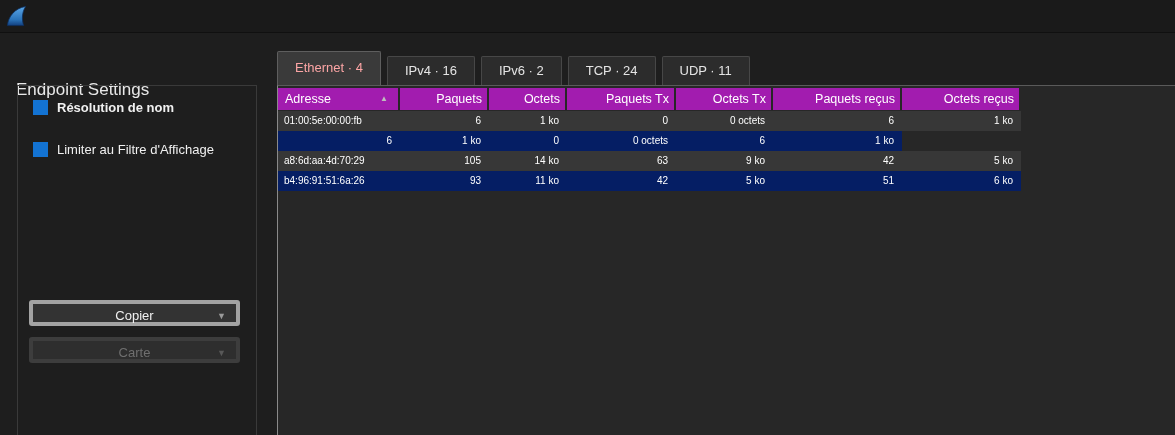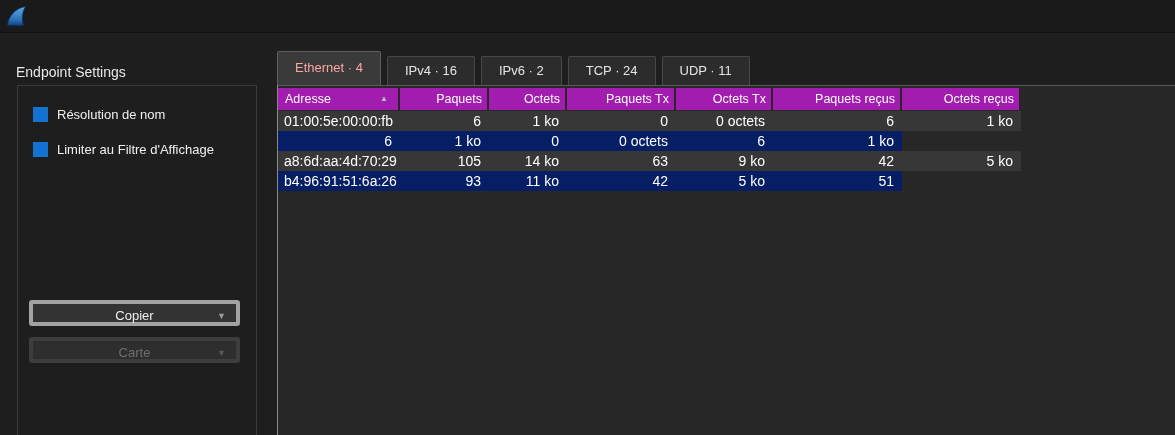--- a/index.html
+++ b/index.html
@@ -13,27 +13,27 @@
   }
   
   .titlebar {
     position:absolute; left:0; top:0; width:1175px; height:33px;
     background:#1a1a1a; border-bottom:1px solid #101010;
     display:flex; align-items:center;
   }
   .logo { width:23px; height:23px; margin-left:5px; }
   .titletext { margin-left:7px; font-size:14px; color:#f2f2f2; }
   
-  .sidebar-heading { position:absolute; left:16px; top:64px; font-size:14px; color:#e8e8e8; }
+  .sidebar-heading { position:absolute; left:16px; top:80px; font-size:17px; color:#e8e8e8; }
   .groupbox {
     position:absolute; left:17px; top:85px; width:240px; height:370px;
     border:1px solid #3a3a3a; background:transparent;
   }
   .chkrow { position:absolute; left:33px; display:flex; align-items:center; height:16px; }
-  .chkrow.first { top:106px; }
+  .chkrow.first { top:99px;font-weight:bold; }
   .chkrow.second { top:141px; }
   .chkbox { width:15px; height:15px; background:#1373d3; display:inline-block; flex:none; }
   .chklabel { margin-left:9px; color:#f0f0f0; font-size:13px; white-space:nowrap; }
   .btn {
     position:absolute; left:29px; width:211px; height:26px;
     background:#333333; border:4px solid #a3a3a3; border-radius:3px;
     color:#f0f0f0; font-size:13px; text-align:center; line-height:24px;
   }
   .btn.copier { top:300px; }
   .btn.carte  { top:337px; background:#2e2e2e; border-color:#3d3d3d; color:#6f6f6f; }
@@ -70,21 +70,21 @@
     line-height:22px; text-align:right; padding-right:5px;
     border-right:2px solid #272727; position:relative; white-space:nowrap;
   }
   .hcell.left { text-align:left; padding-left:7px; }
   .sortarrow {
     position:absolute; right:10px; top:0; line-height:22px;
     font-size:8px; color:#bdbdbd;
   }
   .drow { height:20px; }
   .drow .cell {
-    background:#373737; color:#ffffff; font-size:14px;
+    background:#373737; color:#ffffff; font-size:10px;
     line-height:20px; text-align:right; padding-right:8px; white-space:nowrap;
   }
   .drow .cell.left { text-align:left; padding-left:6px; padding-right:0; }
   .drow.hl .cell { background:#051e64; }
 </style>
 </head>
 <body>
 
 <div class="titlebar">
   <svg class="logo" viewBox="0 0 24 24">
@@ -172,15 +172,16 @@
     <div class="cell">5 ko</div>
   </div>
 
   <div class="grid-row drow hl">
     <div class="cell left">b4:96:91:51:6a:26</div>
     <div class="cell">93</div>
     <div class="cell">11 ko</div>
     <div class="cell">42</div>
     <div class="cell">5 ko</div>
     <div class="cell">51</div>
+    <div class="cell">6 ko</div>
   </div>
 
 </div>
 
 </body></html>

